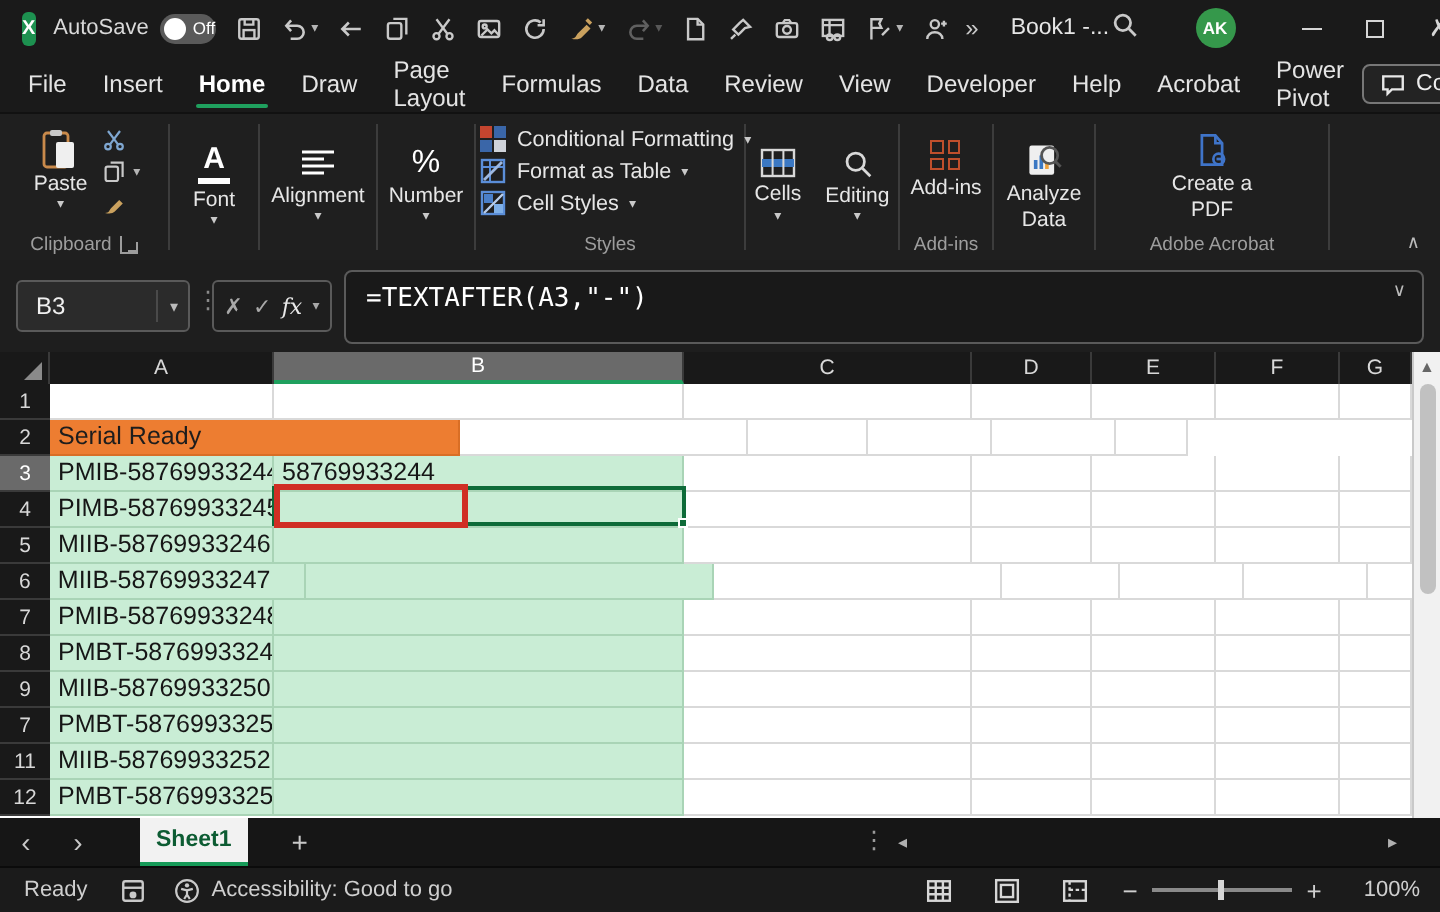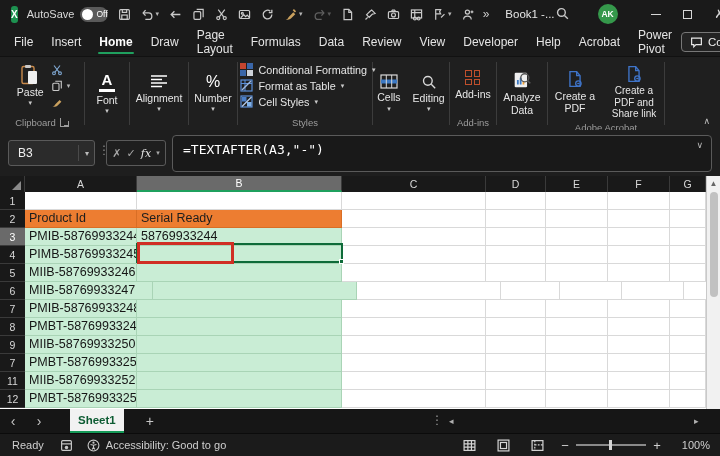--- a/index.html
+++ b/index.html
@@ -479,29 +479,20 @@
       <div class="body" style="gap:4px; align-items:center; padding-top:6px;">
         <span class="bigbtn" style="width:52px;">
           <svg width="16" height="18" viewBox="0 0 14 16" fill="none" stroke="#3f74c9" stroke-width="1.2">
               <path d="M2.5 1.5h6L11.5 5v9.5h-9z"></path>
               <path d="M8.5 1.5V5h3"></path>
               <circle cx="10" cy="12" r="2.4"></circle>
               <path d="M9 12h2"></path>
             </svg>
           <span style="margin-top:2px;">Create a PDF</span>
         </span>
-        <span class="bigbtn" style="width:58px; font-size:10px;">
-          <svg width="16" height="18" viewBox="0 0 14 16" fill="none" stroke="#3f74c9" stroke-width="1.2">
-              <path d="M2.5 1.5h6L11.5 5v9.5h-9z"></path>
-              <path d="M8.5 1.5V5h3"></path>
-              <circle cx="10" cy="12" r="2.4"></circle>
-              <path d="M9 12h2"></path>
-            </svg>
-          <span style="margin-top:2px;">Create a PDF and Share link</span>
-        </span>
       </div>
       <div class="glabel">
           <span>Adobe Acrobat</span>
         </div>
     </div>
 
     <div class="gdiv"></div>
 
     <span class="collapse-chev">∧</span>
   </div>
@@ -542,21 +533,20 @@
           <div class="cell" style="width: 112px;"></div>
           <div class="cell" style="width: 205px;"></div>
           <div class="cell" style="width: 144px;"></div>
           <div class="cell" style="width: 60px;"></div>
           <div class="cell" style="width: 62px;"></div>
           <div class="cell" style="width: 62px;"></div>
           <div class="cell" style="width: 36px;"></div>
         </div>
         <div class="grow">
           <div class="rowhdr">2</div>
-          <div class="cell c-orange" style="width: 112px;">Product Id</div>
           <div class="cell c-orange" style="width: 205px;">Serial Ready</div>
           <div class="cell" style="width: 144px;"></div>
           <div class="cell" style="width: 60px;"></div>
           <div class="cell" style="width: 62px;"></div>
           <div class="cell" style="width: 62px;"></div>
           <div class="cell" style="width: 36px;"></div>
         </div>
         <div class="grow">
           <div class="rowhdr sel">3</div>
           <div class="cell c-green" style="width: 112px;">PMIB-58769933244</div>

